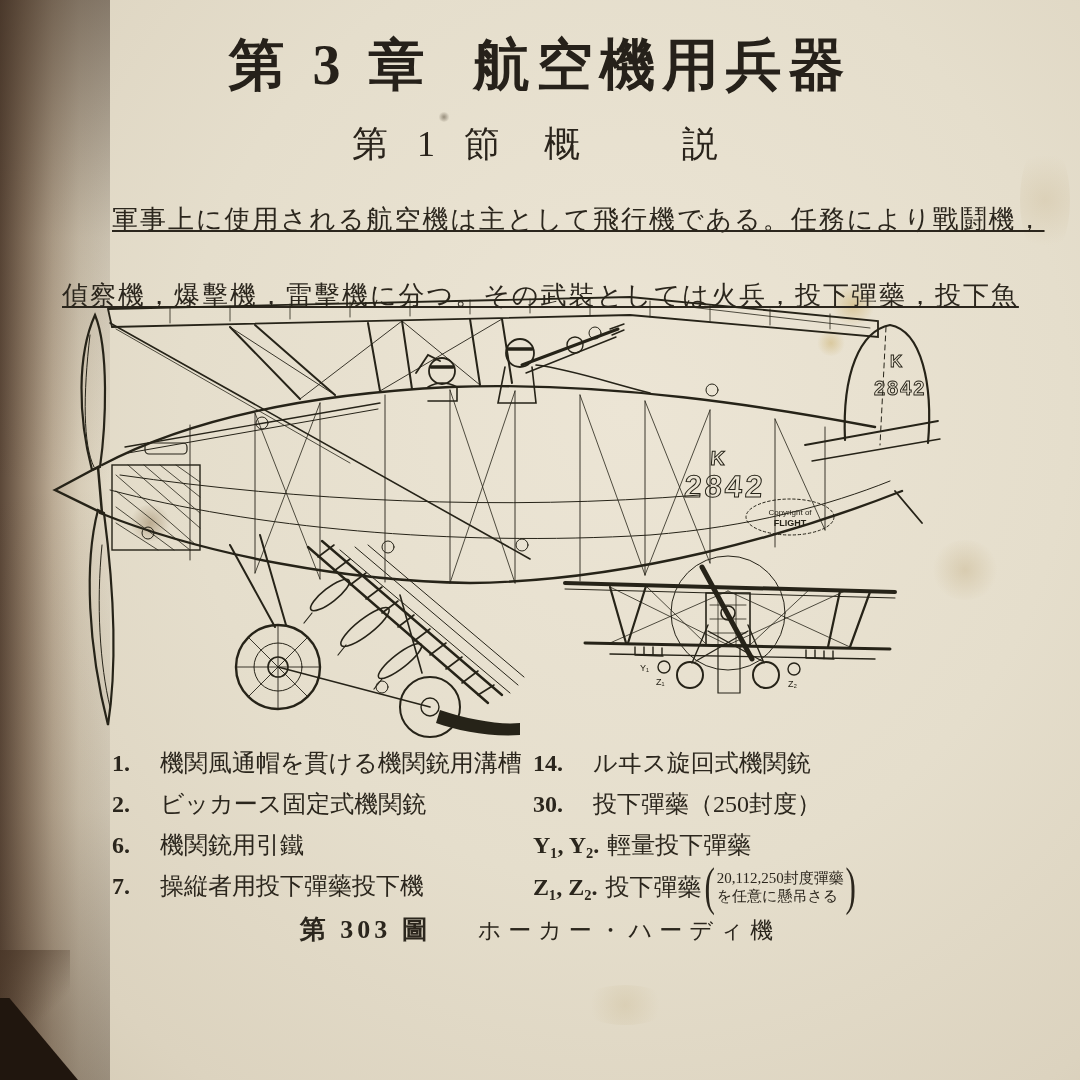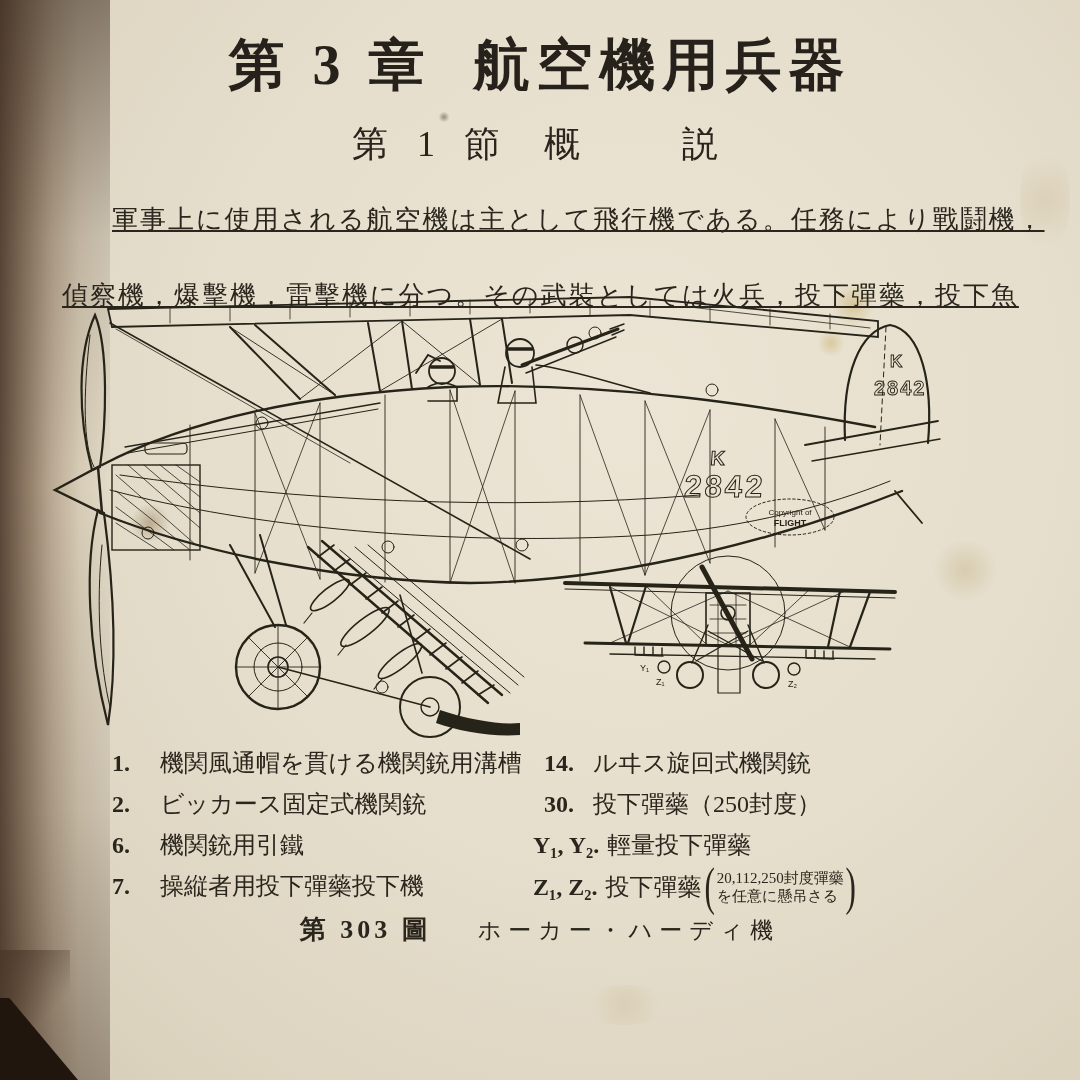--- a/index.html
+++ b/index.html
@@ -64,21 +64,21 @@
 
   .figure-wrap{position:absolute;left:50px;top:295px;width:900px;height:452px;}
   .figure-wrap svg{width:100%;height:100%;}
 
   .legend{position:absolute;top:748px;left:112px;width:880px;font-size:24px;color:#2b261d;}
   .legend-col{position:absolute;top:0;}
   .legend-col.left{left:0;width:410px;}
   .legend-col.right{left:421px;width:460px;}
   .legend-row{display:flex;align-items:flex-start;margin-bottom:11px;line-height:30px;white-space:nowrap;}
   .legend-num{font-family:"Liberation Serif",serif;font-weight:bold;min-width:40px;margin-right:8px;}
-  .legend-col.right .legend-num{min-width:52px;text-align:center;}
+  .legend-col.right .legend-num{min-width:52px;}
   .legend-row.zrow{align-items:center;margin-top:-4px;}
   .paren{font-size:52px;font-weight:400;line-height:40px;transform:scaleX(.6);color:#2b261d;}
   .paren-stack{display:inline-block;vertical-align:middle;font-size:15px;line-height:18px;letter-spacing:0;margin:0 -2px;font-family:Liberation Serif, serif;}
 
   .caption{
     position:absolute;top:912px;left:50%;transform:translateX(-50%);
     white-space:nowrap;font-size:26px;color:#2b261d;
   }
   .caption .fig-no{font-weight:bold;letter-spacing:4px;}
   .caption .gap{display:inline-block;width:46px;}

